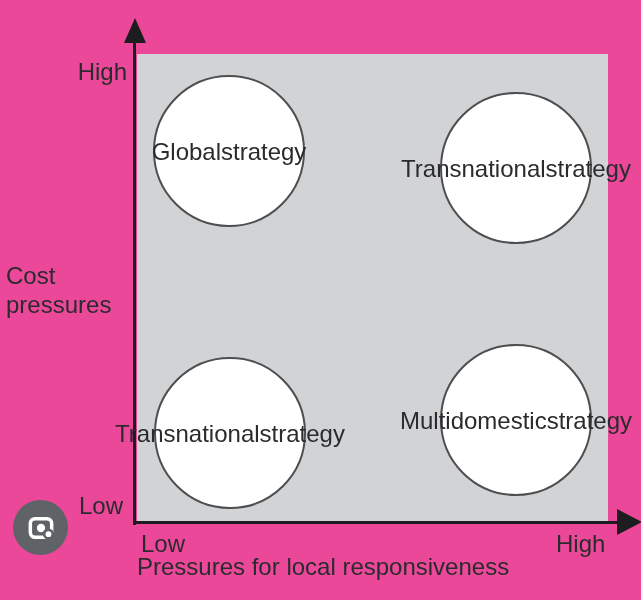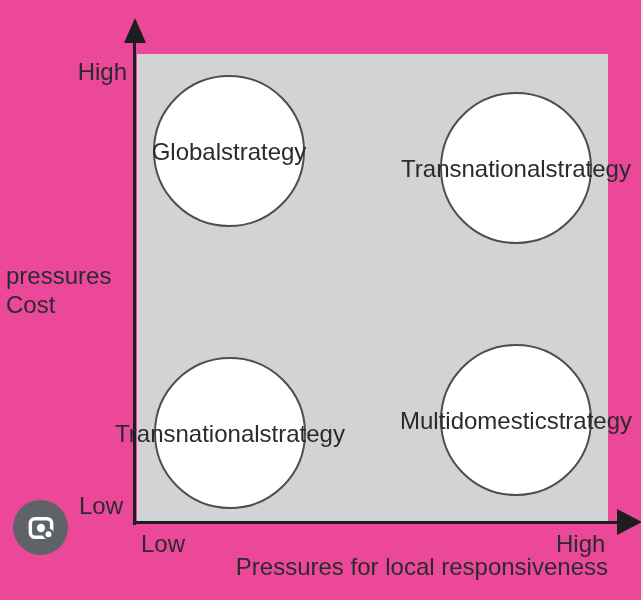--- a/index.html
+++ b/index.html
@@ -50,21 +50,21 @@
   .lbl{
     position:absolute;
     font-size:24px;line-height:27px;color:var(--text);
     white-space:nowrap;
   }
   .y-high{left:60px;top:58px;width:67px;text-align:right;}
   .y-low{left:56px;top:492px;width:67px;text-align:right;}
   .y-title{left:6px;top:261px;line-height:29px;white-space:normal;}
   .x-low{left:141px;top:530px;}
   .x-high{left:556px;top:530px;}
-  .x-title{left:137px;top:553px;width:471px;text-align:right;}
+  .x-title{left:137px;top:553px;width:471px;text-align:left;}
   
   .strategy-circle{
     position:absolute;width:152px;height:152px;border-radius:50%;
     background:var(--circle-fill);
     border:2px solid var(--circle-border);
     display:flex;align-items:center;justify-content:center;
     text-align:center;
     font-size:24px;line-height:27px;color:var(--text);
   }
   .q-top-left{left:153px;top:75px;}
@@ -95,22 +95,22 @@
 
   <div class="y-axis-line"></div>
   <div class="y-axis-arrowhead"></div>
   <div class="x-axis-line"></div>
   <div class="x-axis-arrowhead"></div>
 
   <div class="lbl y-high">High</div>
   <div class="lbl y-low">Low</div>
 
   <div class="lbl y-title">
+    <div>Cost</div>
     <div>pressures</div>
-    <div>Cost</div>
   </div>
 
   <div class="lbl x-low">Low</div>
   <div class="lbl x-high">High</div>
   <div class="lbl x-title">Pressures for local responsiveness</div>
 
   <div class="strategy-circle q-top-left">
     <div>Global</div>
     <div>strategy</div>
   </div>

